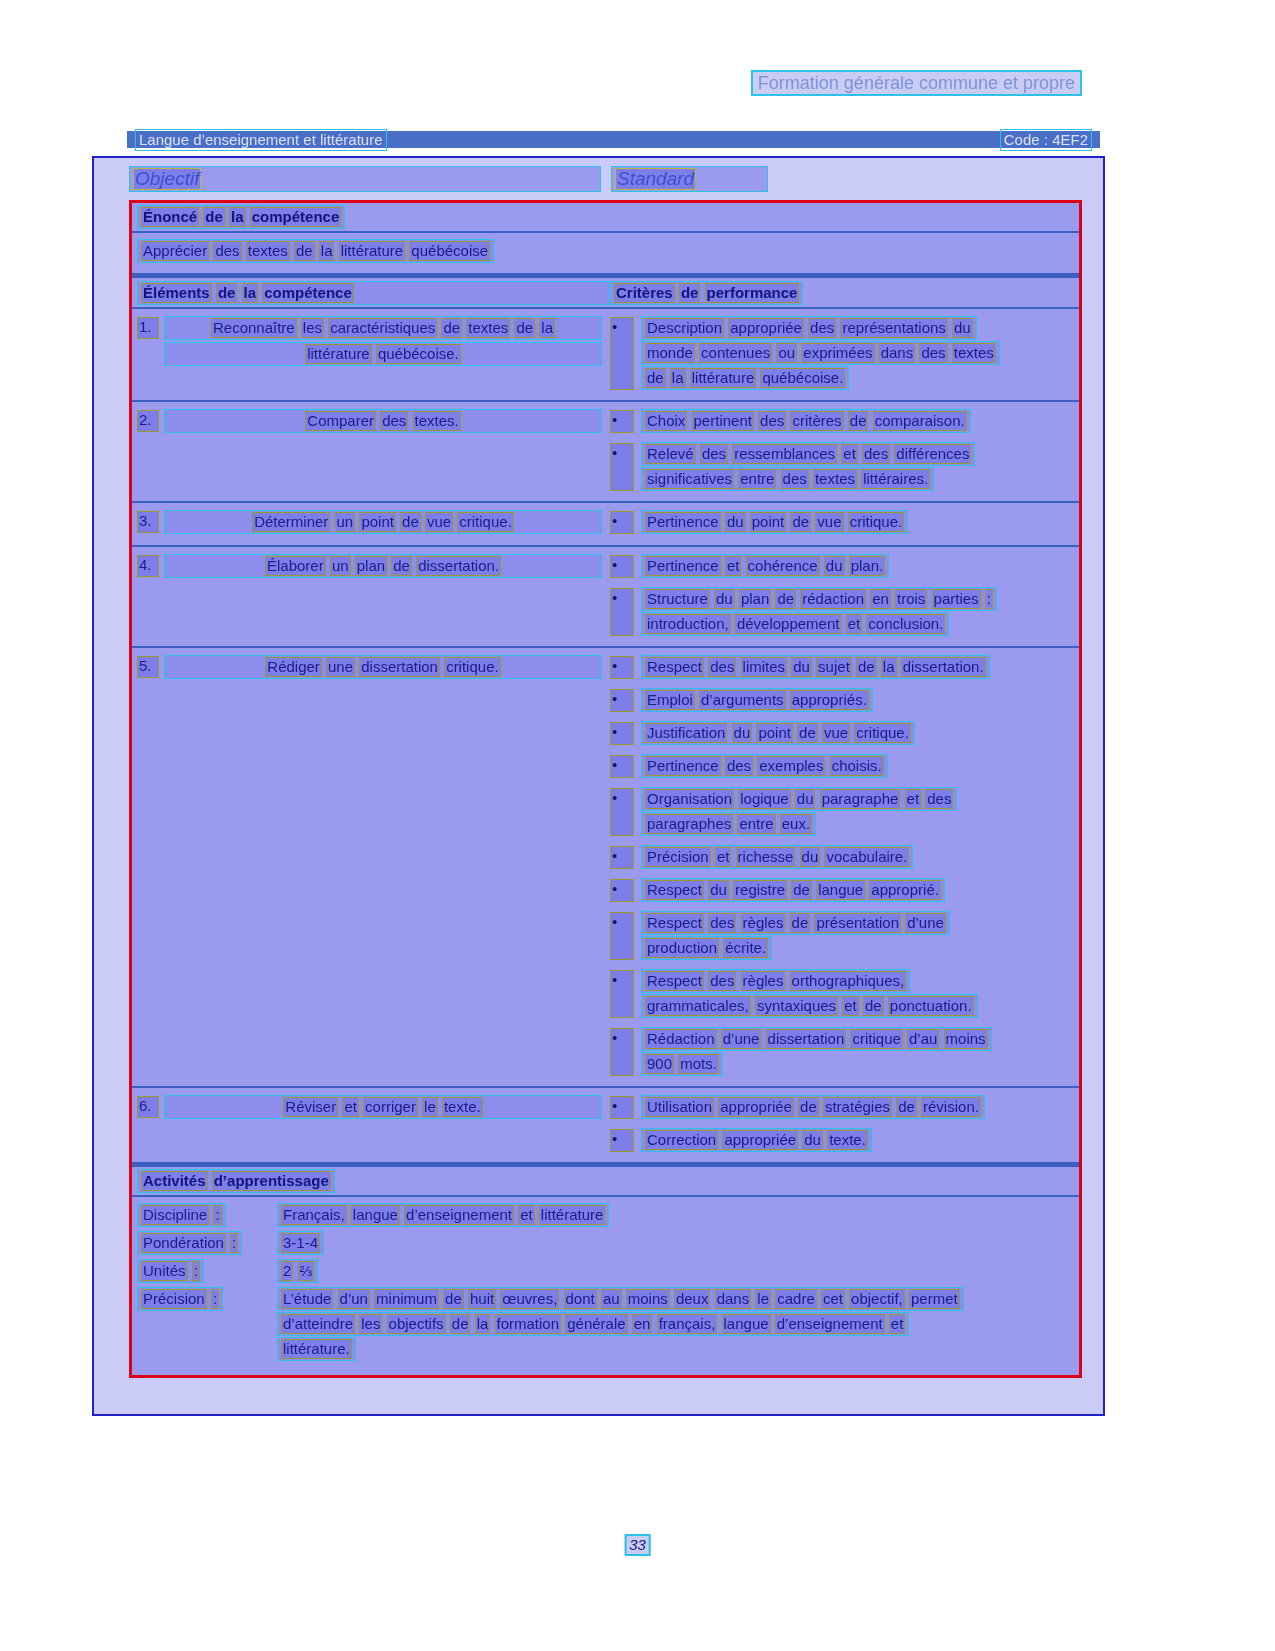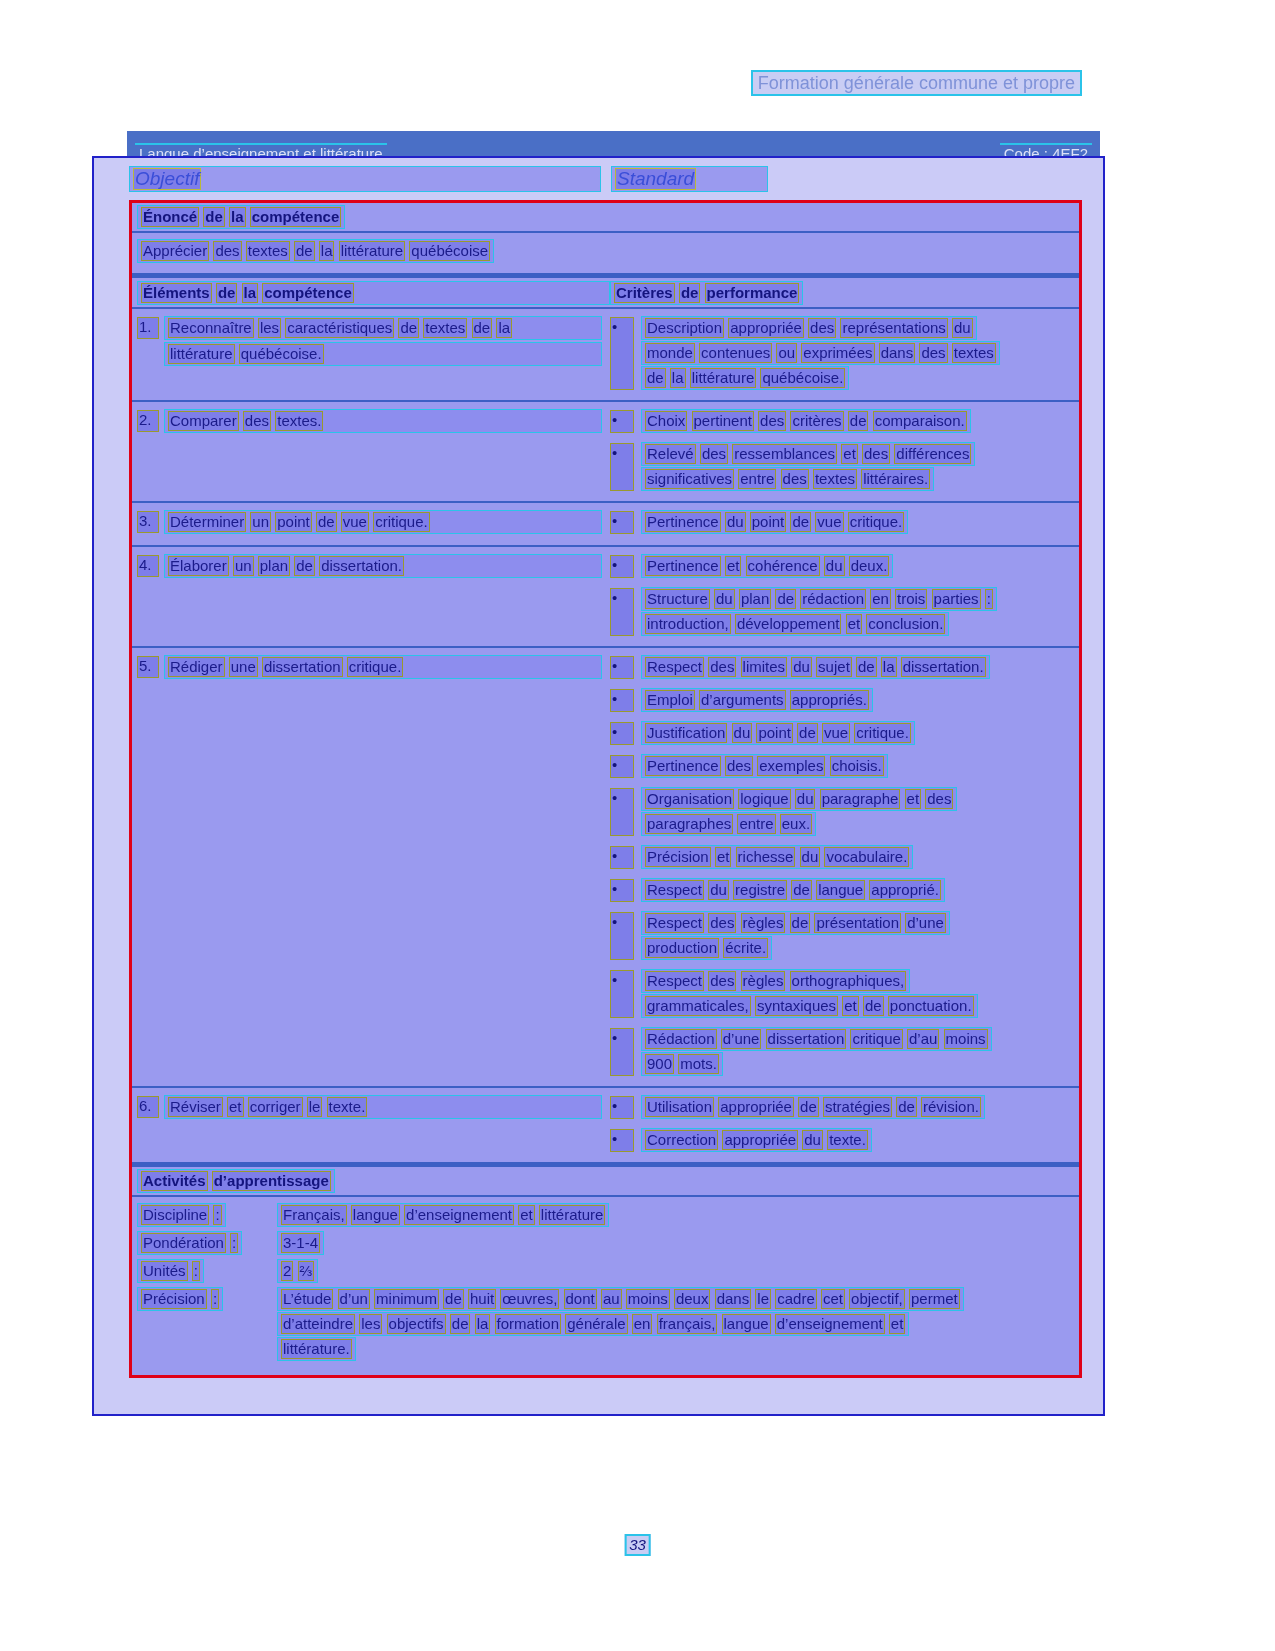--- a/index.html
+++ b/index.html
@@ -19,38 +19,38 @@
     font-size:15px; color:var(--text);
   }
   
   .top-header{
     position:absolute; top:70px; right:193px;
     border:2px solid var(--line-border); background:var(--tophead-bg);
     color:var(--tophead-text); font-size:18px; padding:0 5px; line-height:22px;
   }
   
   .title-bar{
-    position:absolute; left:127px; top:131px; width:973px; height:25px;
+    position:absolute; left:127px; top:131px; width:973px; height:17px;
     background:var(--bar-bg); color:var(--bar-text);
-    display:flex; justify-content:space-between; padding:12px 8px;
+    display:flex; justify-content:space-between; align-items:center; padding:1px 8px;
   }
   .title-bar .tb-box{border:1px solid var(--line-border); padding:0 3px; line-height:20px; font-size:15px;}
   
   .outer-box{
     position:absolute; left:92px; top:156px; width:1013px;
     background:var(--panel-bg); border:2px solid var(--panel-border);
     padding:7px 0 36px 0; min-height:1116px;
   }
   .obj-std{display:flex; margin:1px 0 8px 35px;}
   .line{
     background:var(--line-bg); border:1px solid var(--line-border);
     padding:0 3px; min-height:22px; line-height:20px;
   }
   .line.fit{display:inline-block;}
-  .line.grow{flex:1;}
+  .line.grow{flex:1;text-align:center;}
   .objstd-line{background:var(--table-bg); width:472px;}
   .objstd-line.std{width:157px; margin-left:10px;}
   .objstd-line .w{
     border-color:#b9b93a; font-weight:normal; font-style:italic;
     font-size:19px; color:var(--objstd-text); line-height:20px;text-align:right;
   }
   
   .w{
     display:inline-block; background:var(--word-bg);
     border:1px solid var(--word-border);
@@ -209,21 +209,21 @@
         <span class="w num">4.</span>
         <div class="line grow"><span class="w">Élaborer</span> <span class="w">un</span> <span class="w">plan</span> <span class="w">de</span> <span class="w">dissertation.</span></div>
       </div>
 
     </div>
     <div class="col-cr">
 
       <div class="crit">
         <span class="w bullet">•</span>
         <div class="crit-lines">
-          <div><span class="line fit"><span class="w">Pertinence</span> <span class="w">et</span> <span class="w">cohérence</span> <span class="w">du</span> <span class="w">deux.</span></span></div>
+          <div><span class="line fit"><span class="w">Pertinence</span> <span class="w">et</span> <span class="w">cohérence</span> <span class="w">du</span> <span class="w">plan.</span></span></div>
         </div>
       </div>
       <div class="crit">
         <span class="w bullet">•</span>
         <div class="crit-lines">
           <div><span class="line fit"><span class="w">Structure</span> <span class="w">du</span> <span class="w">plan</span> <span class="w">de</span> <span class="w">rédaction</span> <span class="w">en</span> <span class="w">trois</span> <span class="w">parties</span> <span class="w">:</span></span></div>
                 <div><span class="line fit"><span class="w">introduction,</span> <span class="w">développement</span> <span class="w">et</span> <span class="w">conclusion.</span></span></div>
         </div>
       </div>
     </div>

